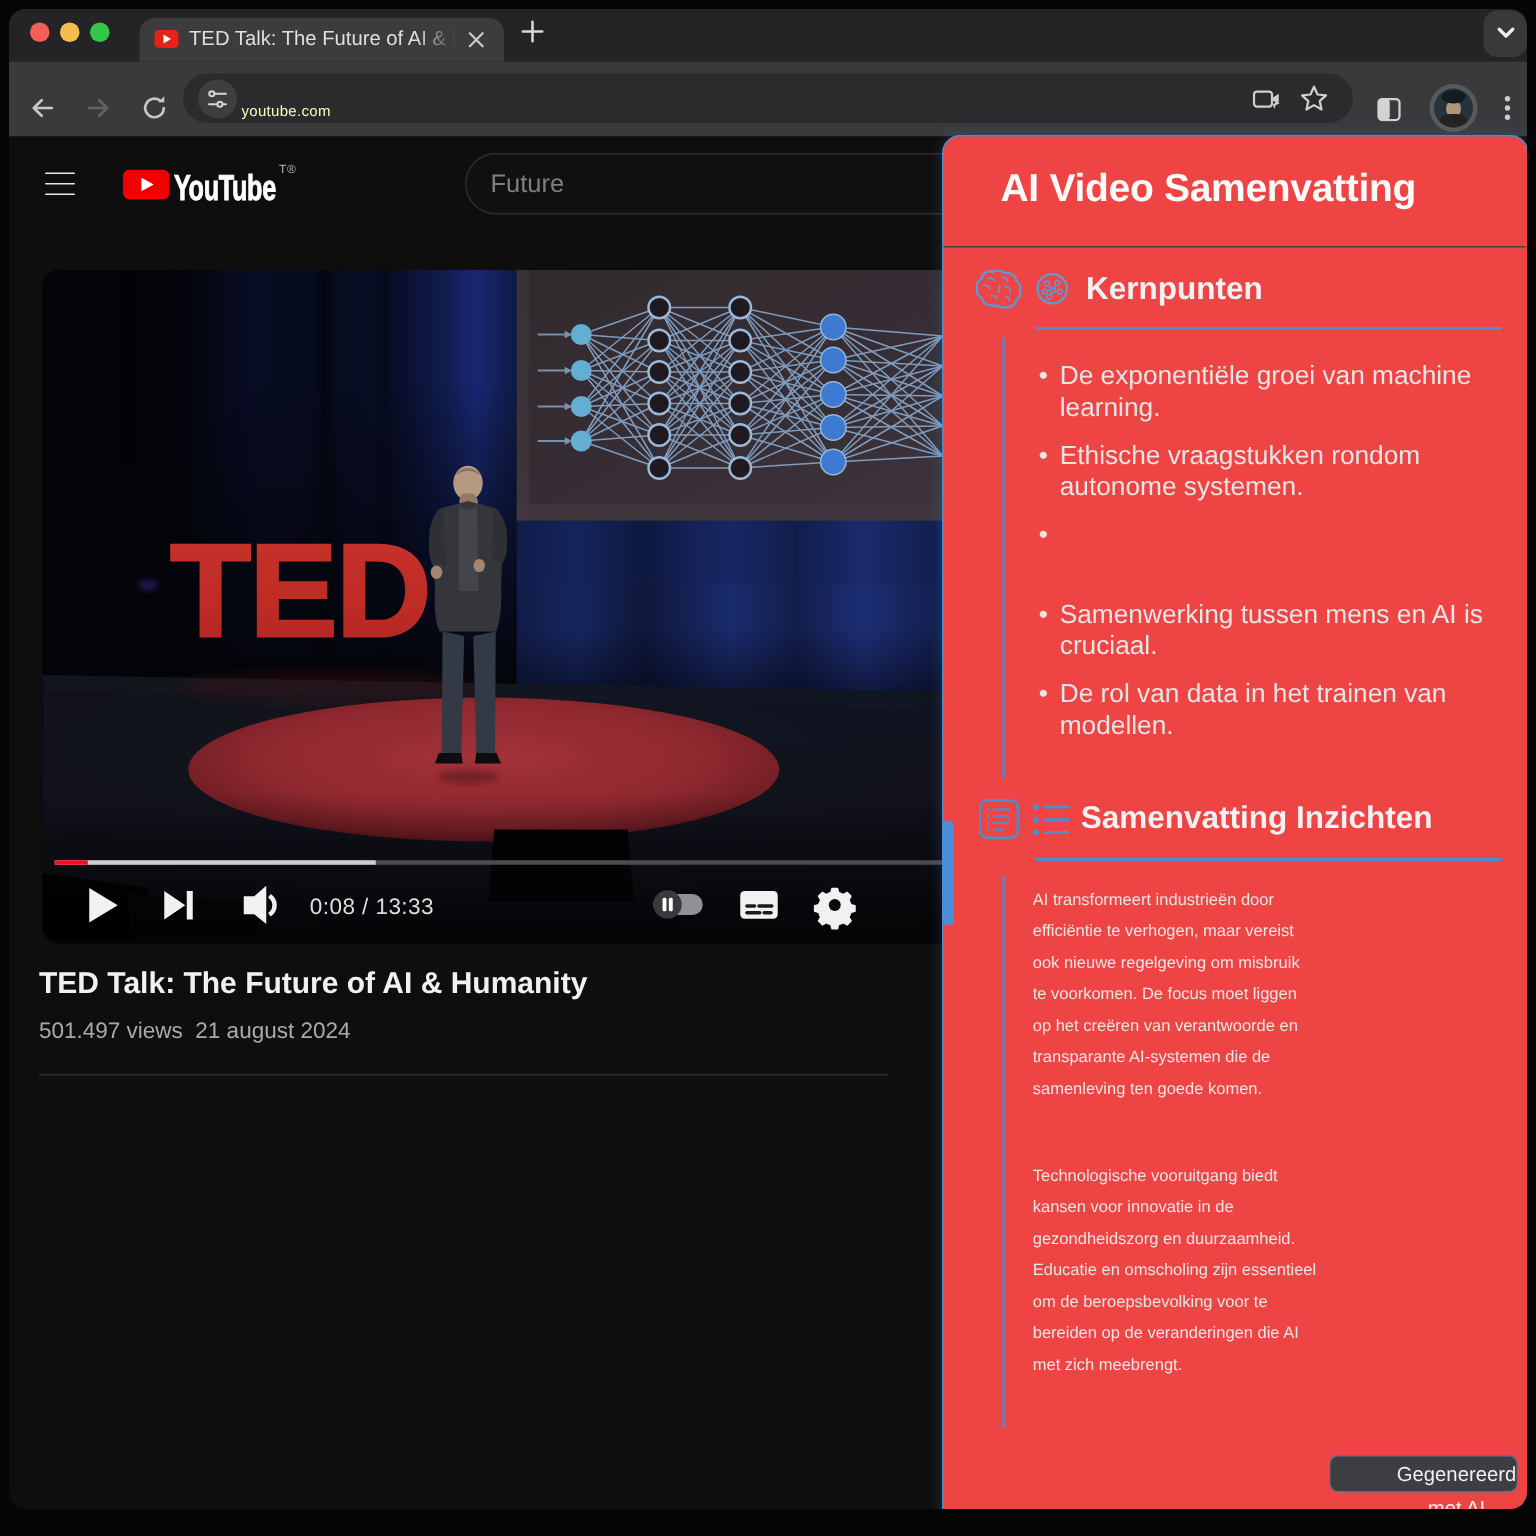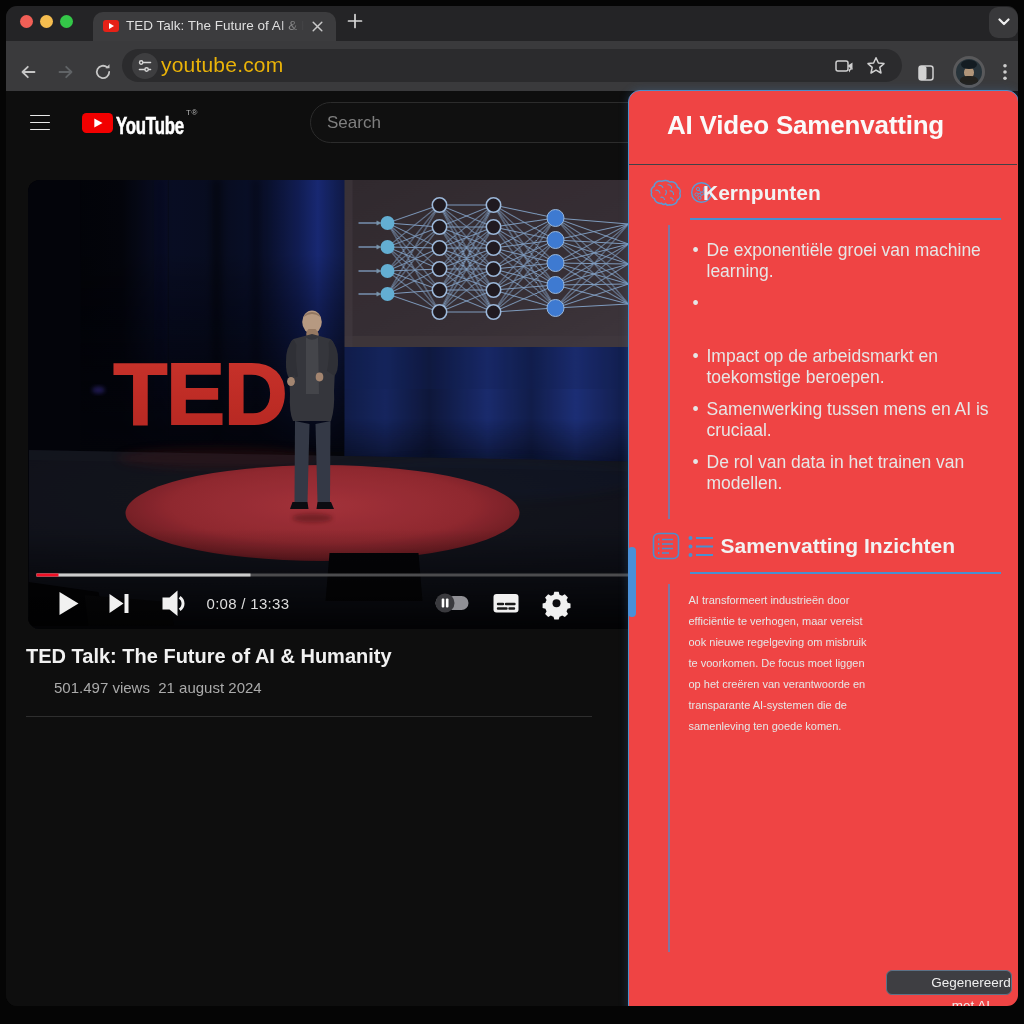--- a/index.html
+++ b/index.html
@@ -11,32 +11,32 @@
   .dot { width:13px; height:13px; border-radius:50%; top:9px; }
   #tab { left:87px; top:6px; width:243px; height:29px; background:#3c3c3e; border-radius:10px 10px 0 0; }
   #tabtitle { left:33px; top:6px; font-size:13.5px; color:#dfdfdf; white-space:nowrap; width:178px; overflow:hidden;
      -webkit-mask-image:linear-gradient(90deg,#000 85%,transparent 100%); }
   #favicon { left:10px; top:8px; width:16px; height:12px; background:#e62117; border-radius:3px; }
   #favicon:after { content:""; position:absolute; left:5.5px; top:3px; border-left:5px solid #fff; border-top:3px solid transparent; border-bottom:3px solid transparent; }
   #chevbtn { left:983px; top:1px; width:29px; height:31px; background:#39393b; border-radius:9px 11px 9px 9px; }
   
   #toolbar { left:0; top:35px; width:1012px; height:50px; background:#3a3a3c; }
   #urlbar { left:116px; top:8px; width:780px; height:33px; background:#2b2b2d; border-radius:16.5px; }
-  #urltext { left:39px; top:4px; font-size:21px; color:#eab308; letter-spacing:.2px; }
+  #urltext { left:39px; top:20px; font-size:10px; color:#fef9c3; letter-spacing:.2px; }
   
   #page { left:0; top:85px; width:1012px; height:915px; background:#0e0e0e; }
   .hline { height:1.8px; background:#e8e8e8; border-radius:1px; }
   #ytword { left:110px; top:20.5px; font-size:24px; font-weight:bold; color:#fff; letter-spacing:-0.3px; transform:scaleX(0.7); transform-origin:0 0; -webkit-text-stroke:0.6px #fff; }
   #yttm { left:180px; top:17px; font-size:8px; color:#b5b5b5; letter-spacing:0.5px; }
   #searchpill { left:304px; top:11px; width:360px; height:41px; border:1px solid #2c2c2c; background:#101010; border-radius:20.5px; }
   #searchtext { left:16px; top:10px; font-size:17px; color:#7f7f7f; }
   
   #video { left:22px; top:89px; width:948px; height:449px; border-radius:12px; overflow:hidden; background:#000; }
   #vtitle { left:20px; top:554px; font-size:20px; font-weight:bold; color:#f1f1f1; }
-  #vmeta { left:20px; top:588px; font-size:15px; color:#aaaaaa;margin-left:28px; }
+  #vmeta { left:20px; top:588px; font-size:15px; color:#aaaaaa; }
   #vsep { left:20px; top:625px; width:566px; height:1px; background:#2e2e2e; }
   #pagescroll { left:1003px; top:7px; width:7.5px; height:174px; background:#98989c; border-radius:4px; }
   
   #panel { left:584px; top:84px; width:391px; height:995px; background:#ef4444; border:1.5px solid #4d8ec9; border-radius:12px; box-shadow:0 0 10px rgba(70,140,210,.25);margin-left:38px; }
   #ptitle { left:38px; top:18.5px; font-size:26px; font-weight:bold; color:#fafafa; letter-spacing:-0.2px; }
   #psep { left:0px; top:73px; width:388px; height:1px; background:#414146; }
   .sechead { font-size:21px; font-weight:bold; color:#f2f2f2; }
   .secline { height:2px; background:#4a8fd0; }
   .vline { width:2px; background:#4a8fd0aa; }
   .bullet { color:#e6e6e6; font-size:17.5px; line-height:21.5px; }
@@ -120,21 +120,21 @@
     <div class="hline abs" style="left:23.5px; top:23.5px; width:20px;"></div>
     <div class="hline abs" style="left:23.5px; top:30.5px; width:20px;"></div>
     <div class="hline abs" style="left:23.5px; top:37.5px; width:20px;"></div>
     <svg class="abs" style="left:75.5px; top:22px;" width="31" height="20" viewBox="0 0 31 20">
         <rect width="31" height="20" rx="4.5" fill="#f20000"></rect>
         <path d="M12.3 5.5 L20.5 10 L12.3 14.5 Z" fill="#fff"></path>
       </svg>
     <div id="ytword" class="abs">YouTube</div>
     <div id="yttm" class="abs">T®</div>
     <div id="searchpill" class="abs">
-        <div id="searchtext" class="abs">Search</div>
+        <div id="searchtext" class="abs">Future</div>
       </div>
 
     <div id="video" class="abs">
     <svg width="948" height="449" viewBox="0 0 948 449">
       <g transform="translate(0.5,4)">
       <defs>
         <linearGradient id="fold1" x1="0" y1="0" x2="1" y2="0">
           <stop offset="0" stop-color="#030408"></stop>
                 <stop offset="0.5" stop-color="#04050c"></stop>
                 <stop offset="0.8" stop-color="#080c1e"></stop>
@@ -370,29 +370,29 @@
       <g stroke-width="1">
           <circle cx="8" cy="8" r="1.6"></circle>
           <circle cx="15" cy="7.5" r="1.6"></circle>
           <circle cx="6.5" cy="13.5" r="1.6"></circle>
           <circle cx="12" cy="12.5" r="1.6"></circle>
           <circle cx="16.5" cy="13.5" r="1.6"></circle>
           <circle cx="9.5" cy="17" r="1.6"></circle>
           <path d="M9 9 L11 11.5 M13.8 8.5 L13 11 M8 13 L10.8 12.2 M13.5 13.2 L15 13.4 M10.5 15.8 L11.5 14"></path>
         </g>
     </svg>
-    <div class="sechead abs" style="left:74px; top:89.5px;">Kernpunten</div>
+    <div class="sechead abs" style="left:95px; top:89.5px;">Kernpunten</div>
     <div class="secline abs" style="left:60.5px; top:127px; width:311px;"></div>
     <div class="vline abs" style="left:38.5px; top:133.5px; height:294px;"></div>
 
     <div class="bullet abs" style="left:63.5px; top:148.5px;">•</div>
     <div class="bullet abs" style="left:77.5px; top:148.5px;">De exponentiële groei van machine<br>learning.</div>
     <div class="bullet abs" style="left:63.5px; top:201.5px;">•</div>
+    <div class="bullet abs" style="left:77.5px; top:201.5px;">Ethische vraagstukken rondom<br>autonome systemen.</div>
     <div class="bullet abs" style="left:63.5px; top:254.5px;">•</div>
-    <div class="bullet abs" style="left:77.5px; top:254.5px;">Impact op de arbeidsmarkt en<br>toekomstige beroepen.</div>
     <div class="bullet abs" style="left:63.5px; top:307.5px;">•</div>
     <div class="bullet abs" style="left:77.5px; top:307.5px;">Samenwerking tussen mens en AI is<br>cruciaal.</div>
     <div class="bullet abs" style="left:63.5px; top:360.5px;">•</div>
     <div class="bullet abs" style="left:77.5px; top:360.5px;">De rol van data in het trainen van<br>modellen.</div>
 
     <svg class="abs" style="left:23px; top:441px;" width="28" height="28" viewBox="0 0 28 28" fill="none" stroke="#4a8fd0">
       <rect x="1.5" y="1.5" width="25" height="25" rx="5" stroke-width="1.6"></rect>
       <g stroke-width="1.5">
           <path d="M10 7.5 H21 M10 12 H21 M10 16.5 H21 M10 21 H17"></path>
           <path d="M6 7.5 h1.4 M6 12 h1.4 M6 16.5 h1.4 M6 21 h1.4" stroke-width="2"></path>
@@ -405,17 +405,18 @@
       <g fill="#4a8fd0" stroke="none">
           <circle cx="2.5" cy="3" r="2"></circle>
           <circle cx="2.5" cy="11.5" r="2"></circle>
           <circle cx="2.5" cy="20" r="2"></circle>
         </g>
     </svg>
     <div class="sechead abs" style="left:91.5px; top:442.5px;">Samenvatting Inzichten</div>
     <div class="secline abs" style="left:60.5px; top:480.5px; width:311px;"></div>
     <div class="vline abs" style="left:38.5px; top:492.5px; height:368px;"></div>
     <div class="para abs" style="left:59.5px; top:498.5px;">AI transformeert industrieën door<br>efficiëntie te verhogen, maar vereist<br>ook nieuwe regelgeving om misbruik<br>te voorkomen. De focus moet liggen<br>op het creëren van verantwoorde en<br>transparante AI-systemen die de<br>samenleving ten goede komen.</div>
+    <div class="para abs" style="left:59.5px; top:683px;">Technologische vooruitgang biedt<br>kansen voor innovatie in de<br>gezondheidszorg en duurzaamheid.<br>Educatie en omscholing zijn essentieel<br>om de beroepsbevolking voor te<br>bereiden op de veranderingen die AI<br>met zich meebrengt.</div>
     <div class="abs" style="left:-1.5px; top:455.5px; width:8px; height:70px; background:#4a90d8; border-radius:4px;"></div>
     <div id="badge" class="abs">Gegenereerd met AI</div>
   </div>
 
 </div>
 
 </body></html>

